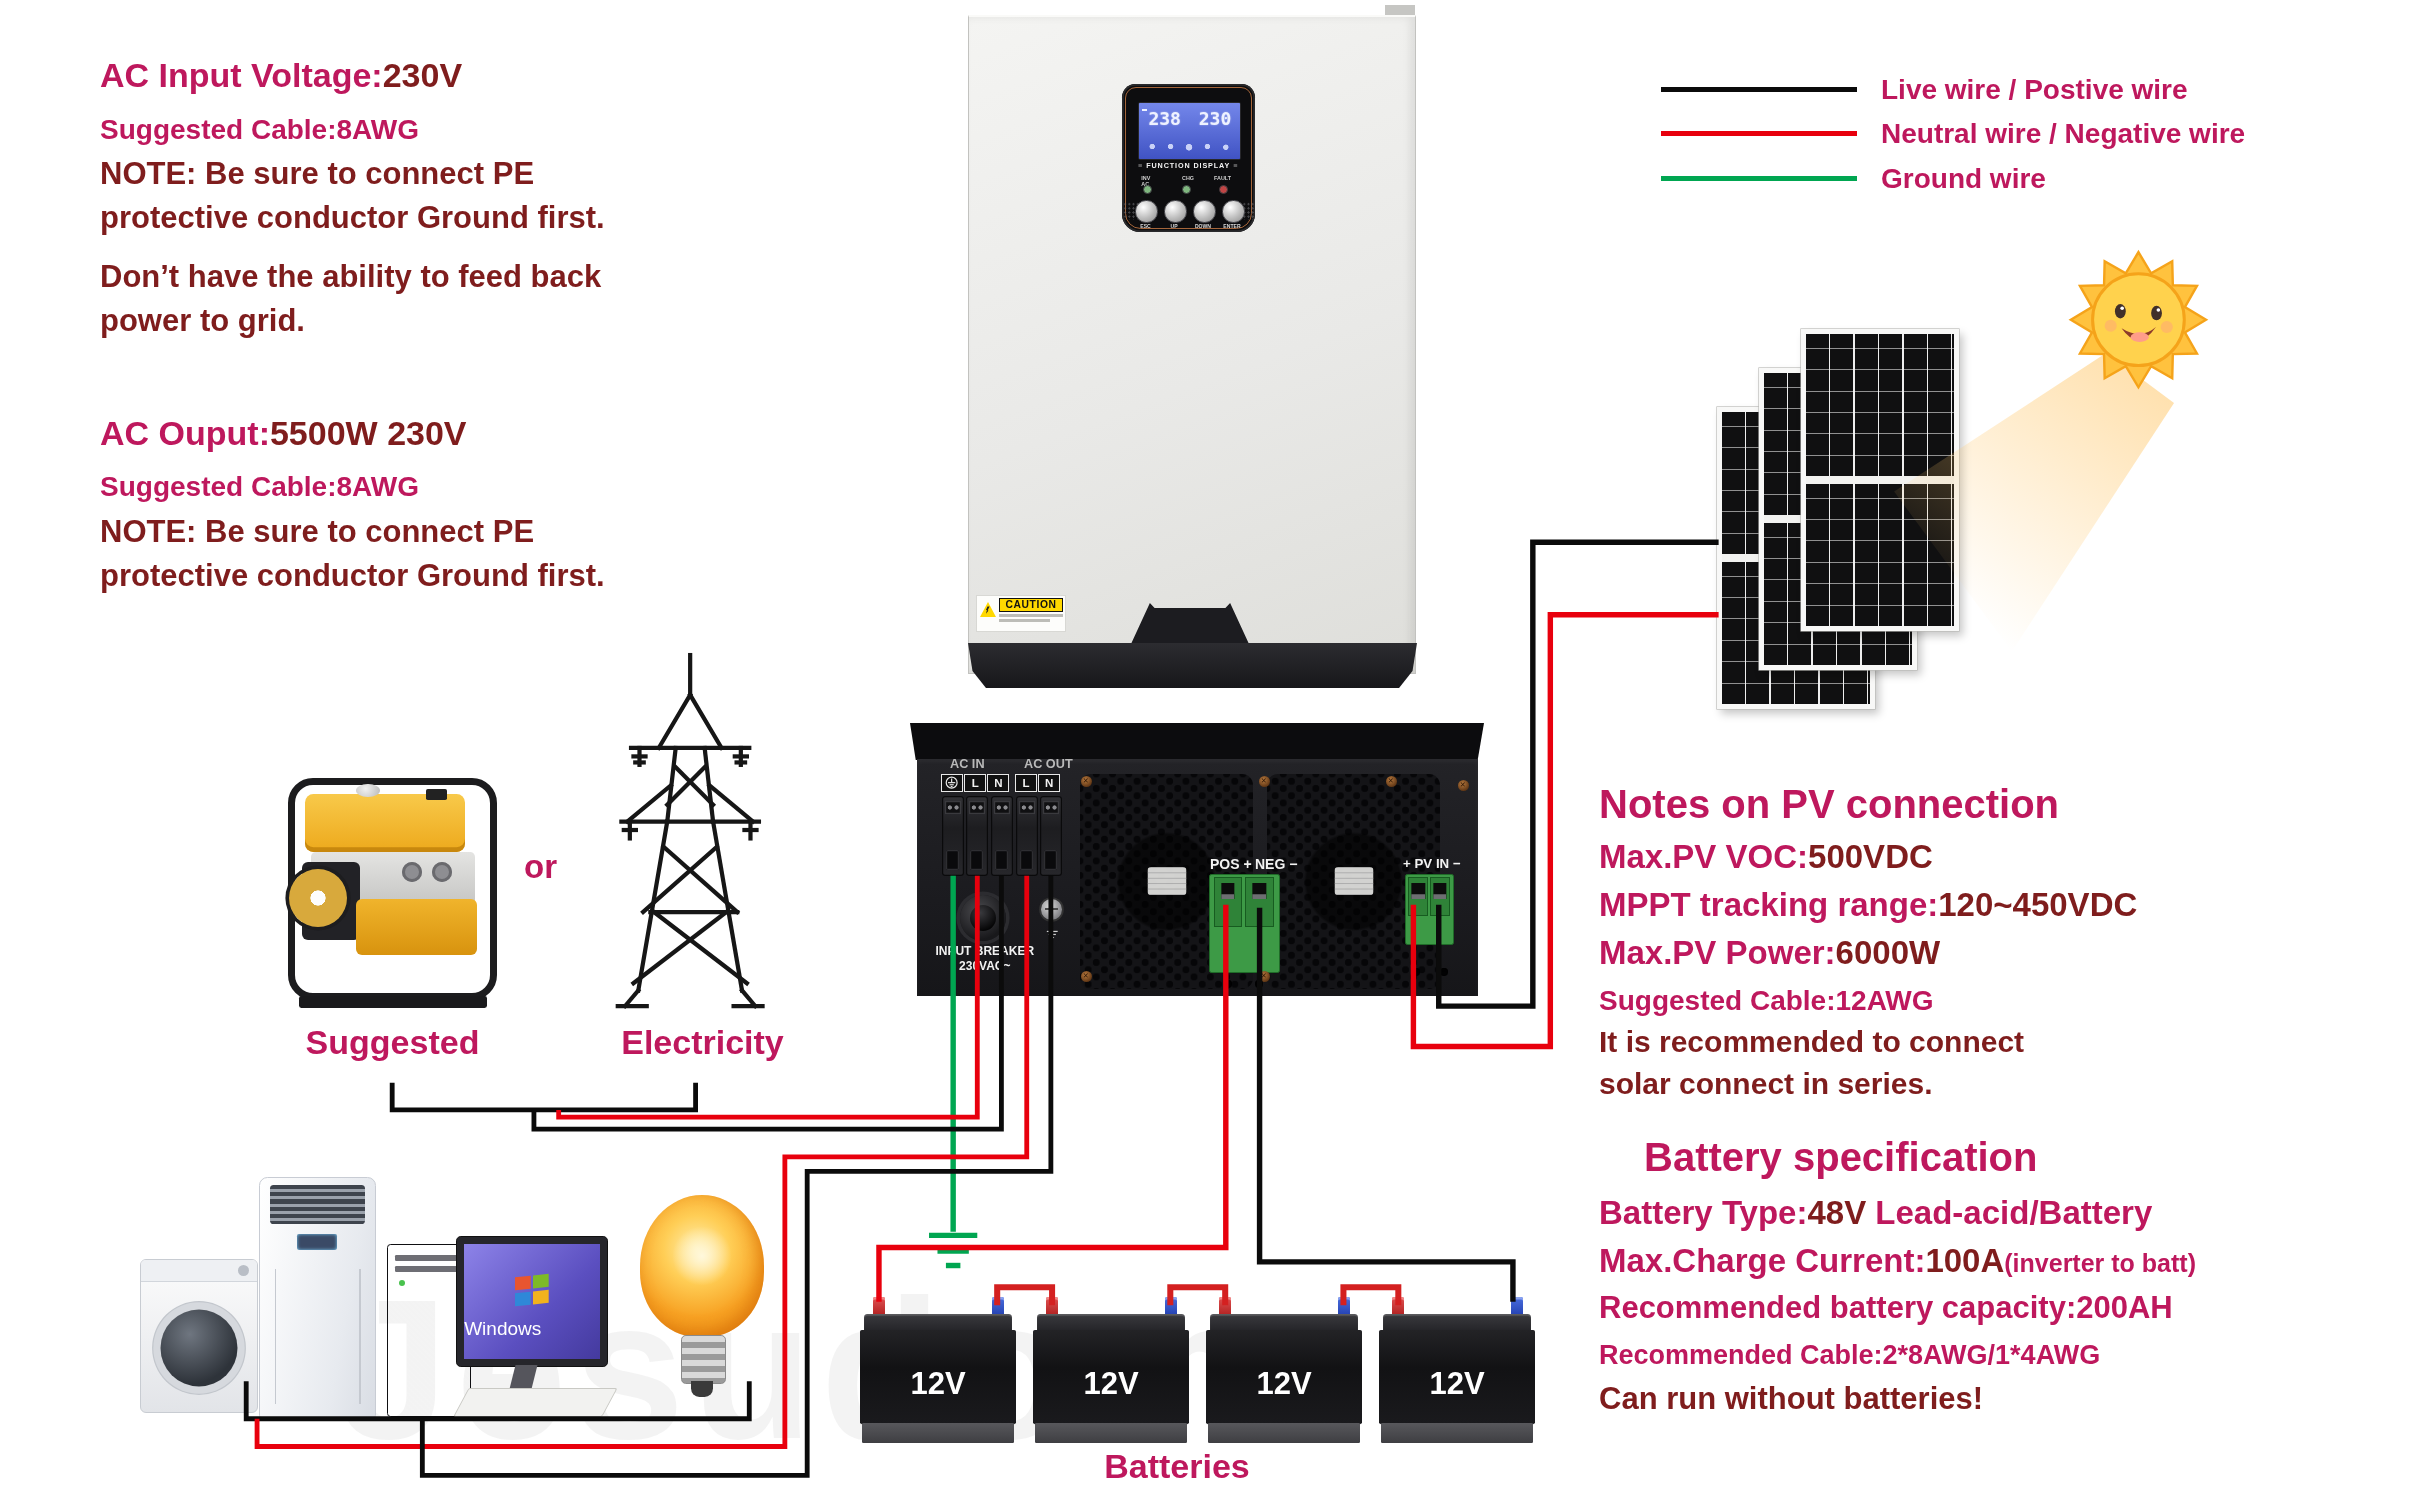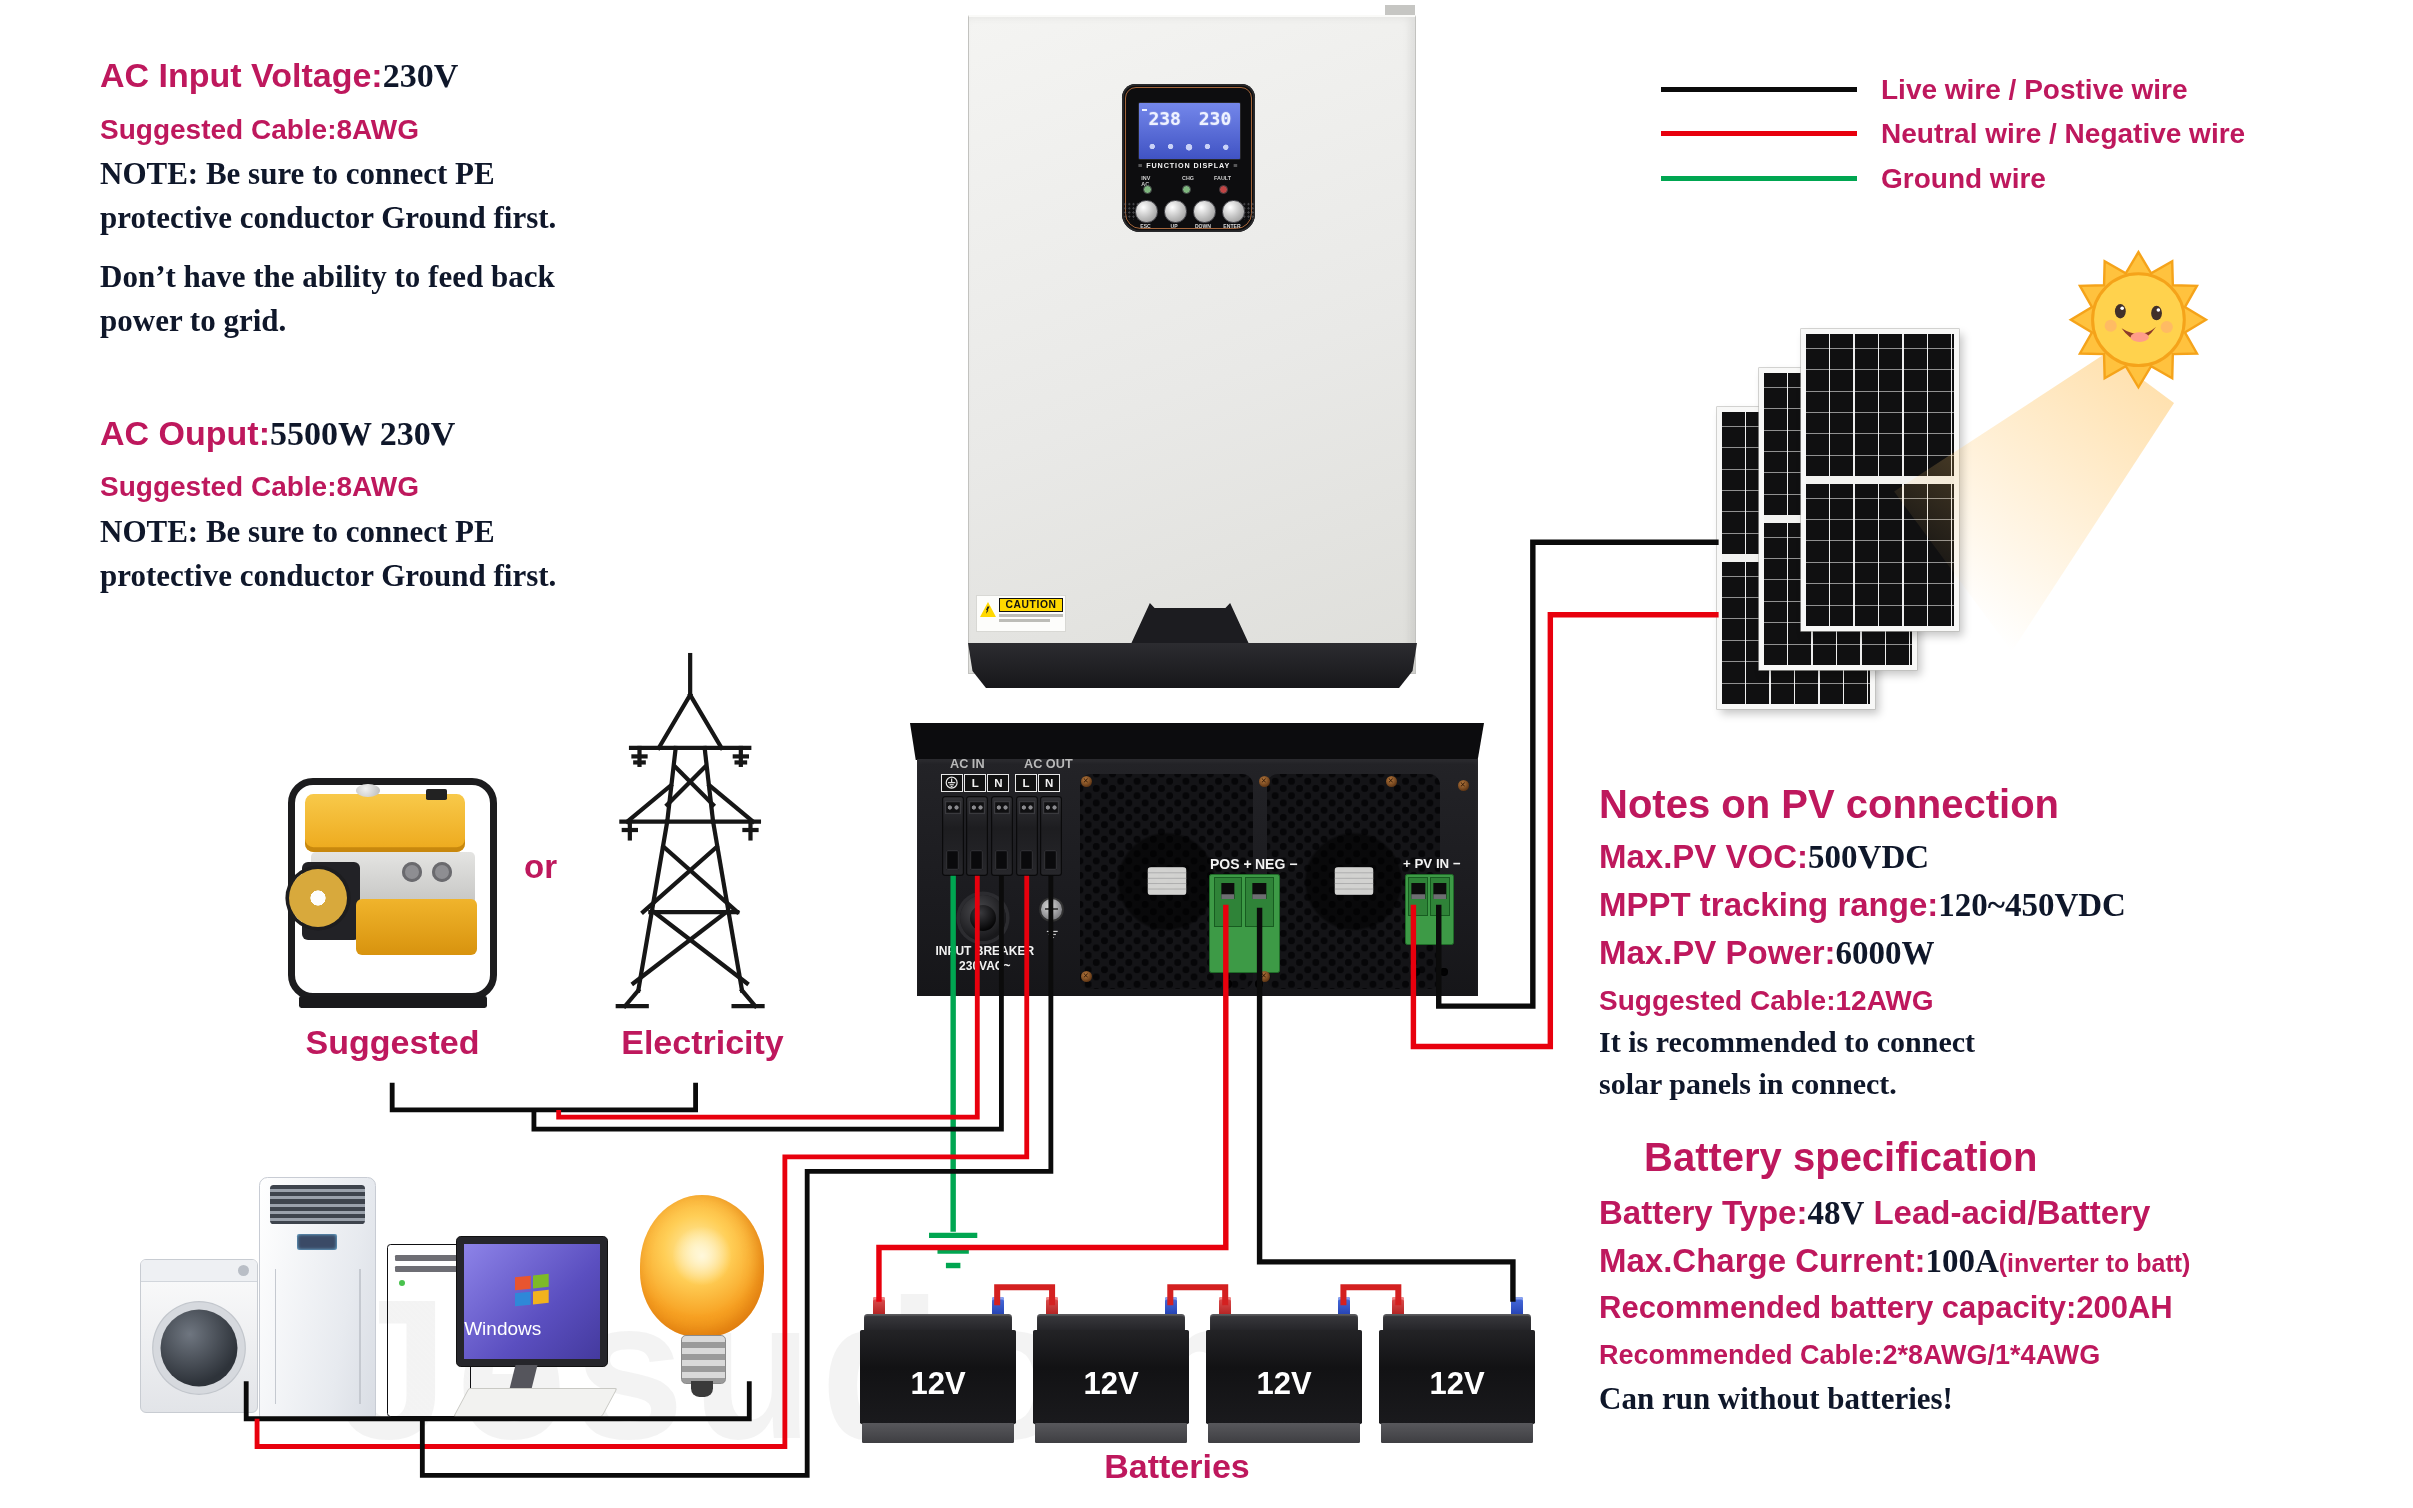--- a/index.html
+++ b/index.html
@@ -2,21 +2,21 @@
 <html style="font-size:9.7px"><head>
 <meta charset="utf-8">
 <style>
   html,body{margin:0;padding:0;background:#fff;}
   #canvas{position:relative;width:2413px;height:1508px;background:#ffffff;overflow:hidden;
           font-family:"Liberation Sans",sans-serif;}
   .abs{position:absolute;}
   .txt{white-space:nowrap;line-height:1.05;}
   .b{font-weight:700;}
   .blk{color:#be185d;}
-  .red{color:#0f172a;font-family:Liberation Serif, serif;}
+  .red{color:#7f1d1d;}
   
   .legend-row{position:absolute;display:flex;align-items:center;}
   .legend-line{display:inline-block;width:196px;height:5.4px;margin-right:24px;}
   
   #inv-front{left:968px;top:15px;width:446px;height:656px;
      background:linear-gradient(160deg,#f4f4f2 0%,#e9e9e7 55%,#dededa 100%);
      border:1.2px solid #c2c2bf;border-top:2.4px solid #fafaf8;box-shadow:inset -4.8px 0 8.4px rgba(0,0,0,.08);}
   #inv-top-tab{left:1385px;top:4.8px;width:30px;height:12px;background:#c6c6c3;}
   #inv-base{left:968px;top:643px;width:449px;height:45px;
      background:linear-gradient(#2c2c30,#17171a);
@@ -233,21 +233,21 @@
     <span class="blk">Max.PV VOC:</span><span class="red">500VDC</span>
   </div>
   <div class="abs txt b" style="left:1599px;top:888px;font-size:33px;">
     <span class="blk">MPPT tracking range:</span><span class="red">120~450VDC</span>
   </div>
   <div class="abs txt b" style="left:1599px;top:936px;font-size:33px;">
     <span class="blk">Max.PV Power:</span><span class="red">6000W</span>
   </div>
   <div class="abs txt b blk" style="left:1599px;top:986px;font-size:28px;">Suggested Cable:12AWG</div>
   <div class="abs txt b red" style="left:1599px;top:1026px;font-size:30px;">It is recommended to connect</div>
-  <div class="abs txt b red" style="left:1599px;top:1068px;font-size:30px;">solar panels in connect.</div>
+  <div class="abs txt b red" style="left:1599px;top:1068px;font-size:30px;">solar connect in series.</div>
 
   <div class="abs txt b blk" style="left:1599px;top:1136px;font-size:40px;margin-left:45px;">Battery specification</div>
   <div class="abs txt b" style="left:1599px;top:1196px;font-size:33px;">
     <span class="blk">Battery Type:</span><span class="red">48V</span><span class="blk"> Lead-acid/Battery</span>
   </div>
   <div class="abs txt b" style="left:1599px;top:1244px;font-size:33px;">
     <span class="blk">Max.Charge Current:</span><span class="red">100A</span><span class="blk" style="font-size:25px;">(inverter to batt)</span>
   </div>
   <div class="abs txt b blk" style="left:1599px;top:1292px;font-size:31px;">Recommended battery capacity:200AH</div>
   <div class="abs txt b blk" style="left:1599px;top:1341px;font-size:27px;">Recommended Cable:2*8AWG/1*4AWG</div>

